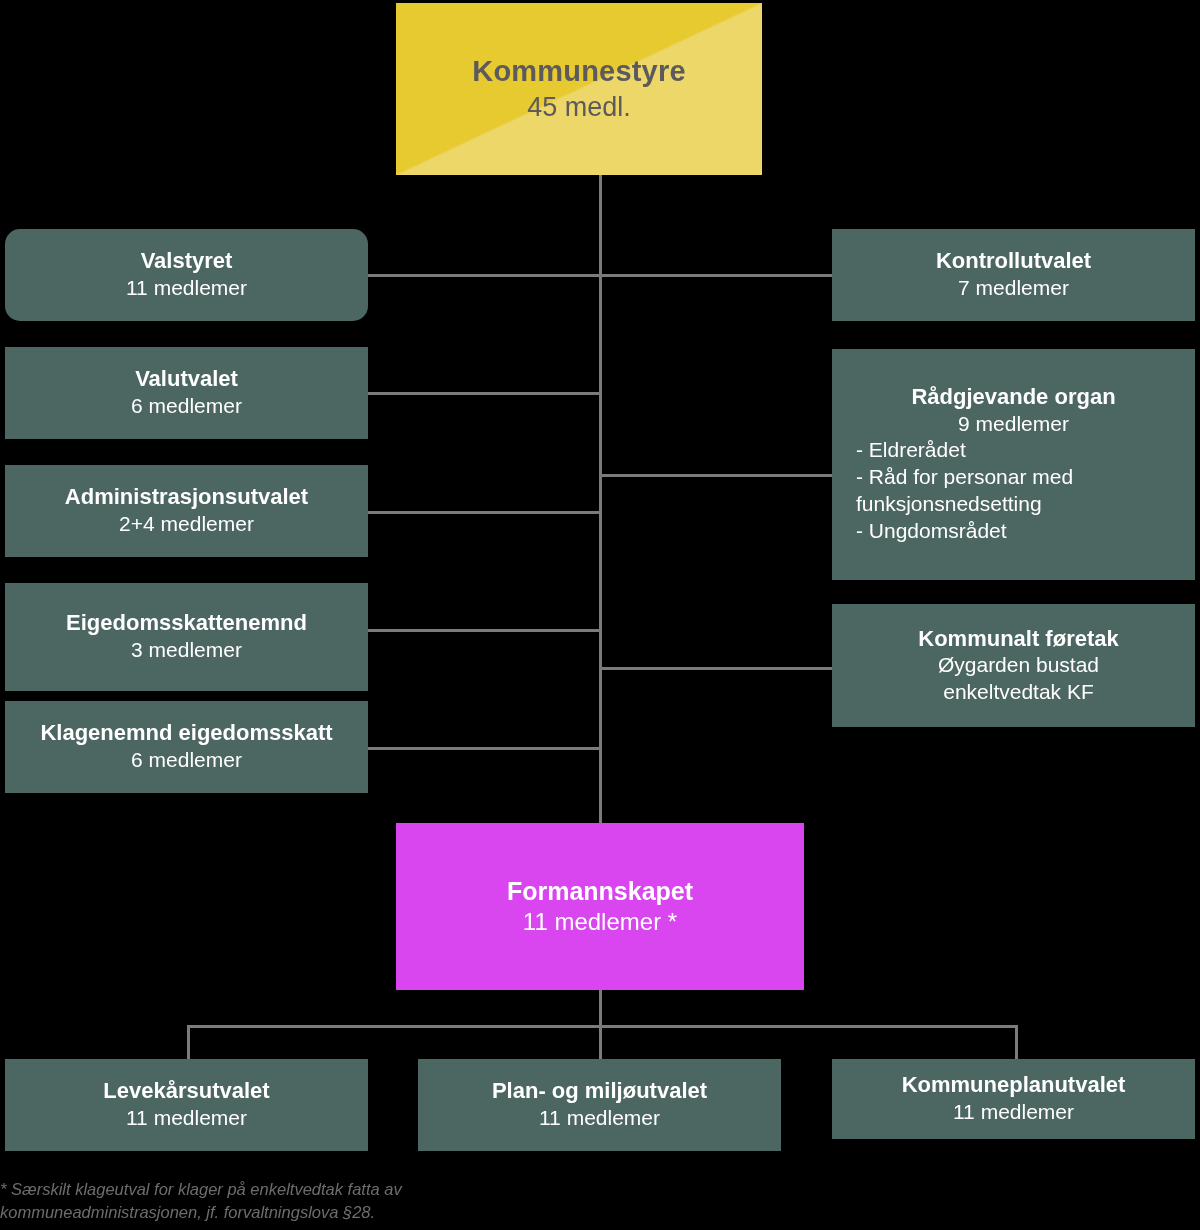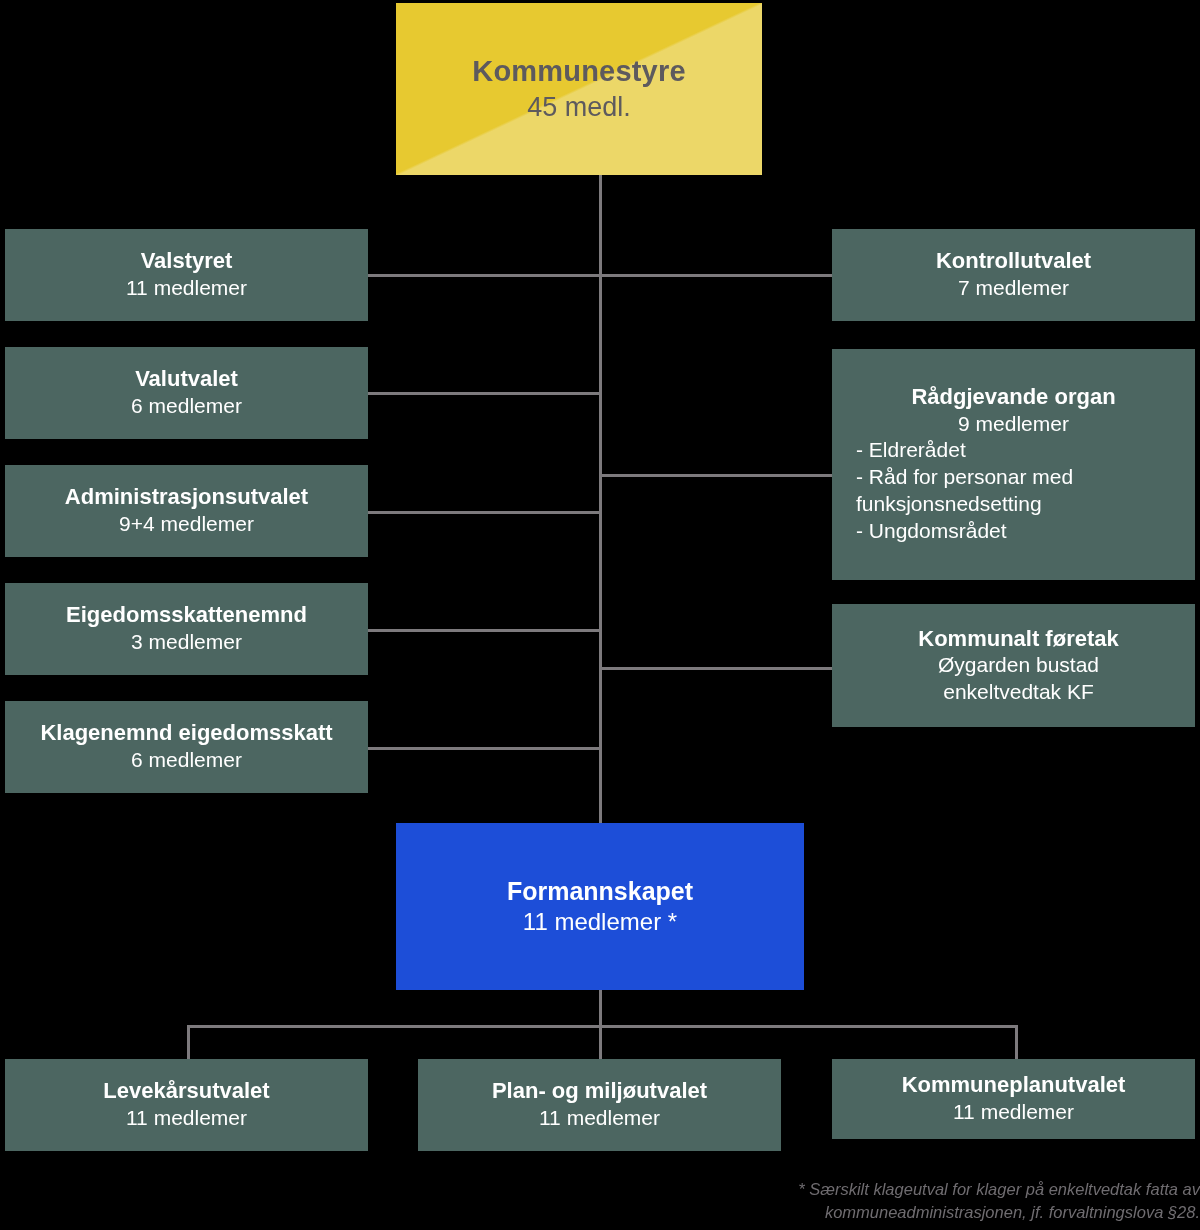--- a/index.html
+++ b/index.html
@@ -67,21 +67,21 @@
         #ecd768 100%);
     color: #5d5a5e;
   }
   .node.top .title {
     font-size: 29px;
     letter-spacing: .2px;
   }
   .node.top .sub { font-size: 27px; }
 
   
-  .node.mauve { background: #1d4ed8; }
+  .node.mauve { background: #d946ef; }
   .node.mauve .title { font-size: 25px; }
   .node.mauve .sub { font-size: 24px; }
 
   
   .node.green .title { font-size: 22px; }
   .node.green .sub   { font-size: 21px; }
 
   
   .node.listbox {
     align-items: center;
@@ -97,21 +97,21 @@
     line-height: 1.28;
     white-space: pre-line;
   }
 
   
   #footnote {
     position: absolute;
     left: 0;
     top: 1178px;
     width: 1200px;
-    text-align: right;
+    text-align: left;
     color: #6f6c70;
     font-style: italic;
     font-size: 16.5px;
     line-height: 1.42;
     z-index: 3;
   }
 </style>
 </head>
 <body>
 
@@ -132,36 +132,36 @@
   <div class="line v" style="left:599px; top:990px; height:70px;"></div>
   <div class="line h" style="left:187px; top:1025px; width:831px;"></div>
   <div class="line v" style="left:187px; top:1025px; height:35px;"></div>
   <div class="line v" style="left:1015px; top:1025px; height:35px;"></div>
 
   <div class="node top" style="left:396px; top:3px; width:366px; height:172px;">
     <div class="title">Kommunestyre</div>
     <div class="sub">45 medl.</div>
   </div>
 
-  <div class="node green" style="left:5px; top:229px; width:363px; height:92px;">
+  <div class="node green" style="left:5px; top:229px; width:363px; height:92px;border-radius:15px;">
     <div class="title">Valstyret</div>
     <div class="sub">11 medlemer</div>
   </div>
 
   <div class="node green" style="left:5px; top:347px; width:363px; height:92px;">
     <div class="title">Valutvalet</div>
     <div class="sub">6 medlemer</div>
   </div>
 
   <div class="node green" style="left:5px; top:465px; width:363px; height:92px;">
     <div class="title">Administrasjonsutvalet</div>
-    <div class="sub">9+4 medlemer</div>
-  </div>
-
-  <div class="node green" style="left:5px; top:583px; width:363px; height:92px;">
+    <div class="sub">2+4 medlemer</div>
+  </div>
+
+  <div class="node green" style="left:5px; top:583px; width:363px; height:108px;">
     <div class="title">Eigedomsskattenemnd</div>
     <div class="sub">3 medlemer</div>
   </div>
 
   <div class="node green" style="left:5px; top:701px; width:363px; height:92px;">
     <div class="title">Klagenemnd eigedomsskatt</div>
     <div class="sub">6 medlemer</div>
   </div>
 
   <div class="node green" style="left:832px; top:229px; width:363px; height:92px;">

